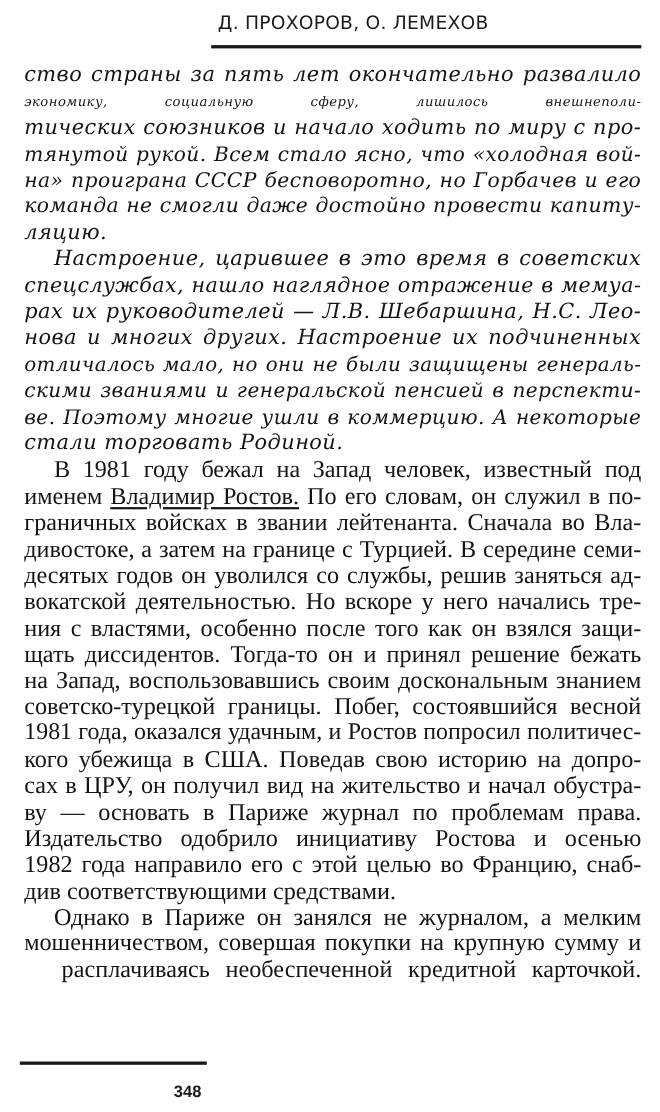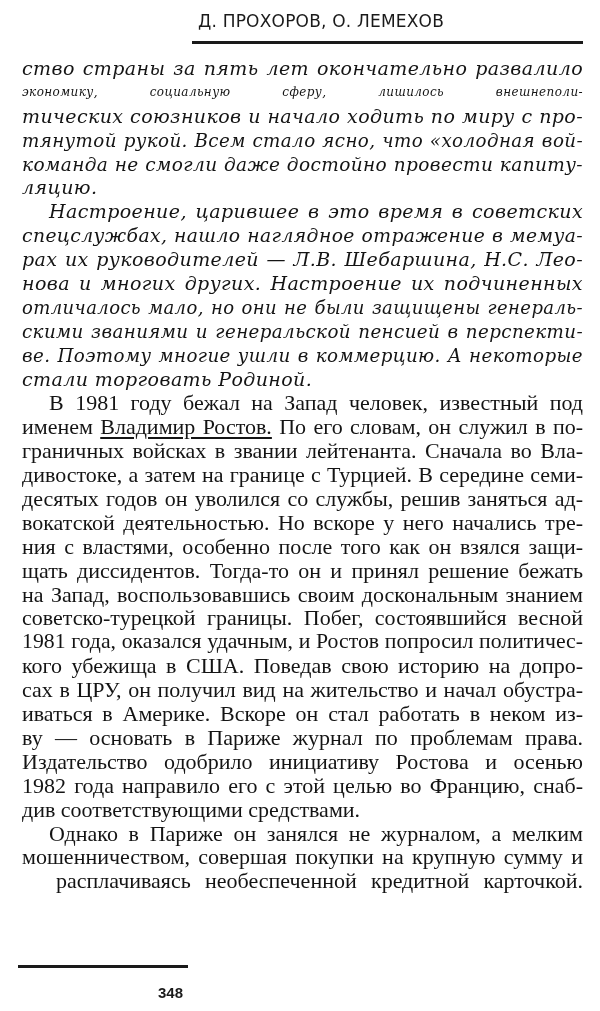--- a/index.html
+++ b/index.html
@@ -48,20 +48,21 @@
   <div class="running-head">Д. ПРОХОРОВ, О. ЛЕМЕХОВ</div>
   <div class="head-rule"></div>
 
   <div class="body">
 
     <div class="italic">
       <span class="line" style="white-space: normal;">ство страны за пять лет окончательно развалило</span>
       <span class="line" style="font-size: 12px; white-space: normal;">экономику, социальную сферу, лишилось внешнеполи-</span>
       <span class="line" style="white-space: normal;">тических союзников и начало ходить по миру с про-</span>
       <span class="line" style="font-size: 18.25px; white-space: normal;">тянутой рукой. Всем стало ясно, что «холодная вой-</span>
+      <span class="line" style="font-size: 18.5px; white-space: normal;">на» проиграна СССР бесповоротно, но Горбачев и его</span>
       <span class="line" style="font-size: 18.5px; white-space: normal;">команда не смогли даже достойно провести капиту-</span>
       <span class="line last">ляцию.</span>
     </div>
 
     <div class="italic">
       <span class="line indent" style="white-space: normal;">Настроение, царившее в это время в советских</span>
       <span class="line" style="font-size: 18.75px; white-space: normal;">спецслужбах, нашло наглядное отражение в мемуа-</span>
       <span class="line" style="white-space: normal;">рах их руководителей — Л.В. Шебаршина, Н.С. Лео-</span>
       <span class="line" style="white-space: normal;">нова и многих других. Настроение их подчиненных</span>
       <span class="line" style="font-size: 18px; white-space: normal;">отличалось мало, но они не были защищены генераль-</span>
@@ -77,21 +78,20 @@
       <span class="line" style="white-space: normal;">дивостоке, а затем на границе с Турцией. В середине семи-</span>
       <span class="line" style="white-space: normal;">десятых годов он уволился со службы, решив заняться ад-</span>
       <span class="line" style="white-space: normal;">вокатской деятельностью. Но вскоре у него начались тре-</span>
       <span class="line" style="white-space: normal;">ния с властями, особенно после того как он взялся защи-</span>
       <span class="line" style="white-space: normal;">щать диссидентов. Тогда-то он и принял решение бежать</span>
       <span class="line" style="white-space: normal; font-family: Liberation Serif, serif;">на Запад, воспользовавшись своим доскональным знанием</span>
       <span class="line" style="white-space: normal;">советско-турецкой границы. Побег, состоявшийся весной</span>
       <span class="line" style="font-size: 21.75px; white-space: normal;">1981 года, оказался удачным, и Ростов попросил политичес-</span>
       <span class="line" style="white-space: normal;">кого убежища в США. Поведав свою историю на допро-</span>
       <span class="line" style="white-space: normal;">сах в ЦРУ, он получил вид на жительство и начал обустра-</span>
-      <span class="line" style="white-space: normal;">иваться в Америке. Вскоре он стал работать в неком из-</span>
       <span class="line" style="white-space: normal;">ву — основать в Париже журнал по проблемам права.</span>
       <span class="line" style="white-space: normal;">Издательство одобрило инициативу Ростова и осенью</span>
       <span class="line" style="white-space: normal;">1982 года направило его с этой целью во Францию, снаб-</span>
       <span class="line last">див соответствующими средствами.</span>
     </div>
 
     <div class="roman">
       <span class="line indent" style="white-space: normal;">Однако в Париже он занялся не журналом, а мелким</span>
       <span class="line" style="white-space: normal;">мошенничеством, совершая покупки на крупную сумму и</span>
       <span class="line" style="white-space: normal; margin-left: 34px;">расплачиваясь необеспеченной кредитной карточкой.</span>

